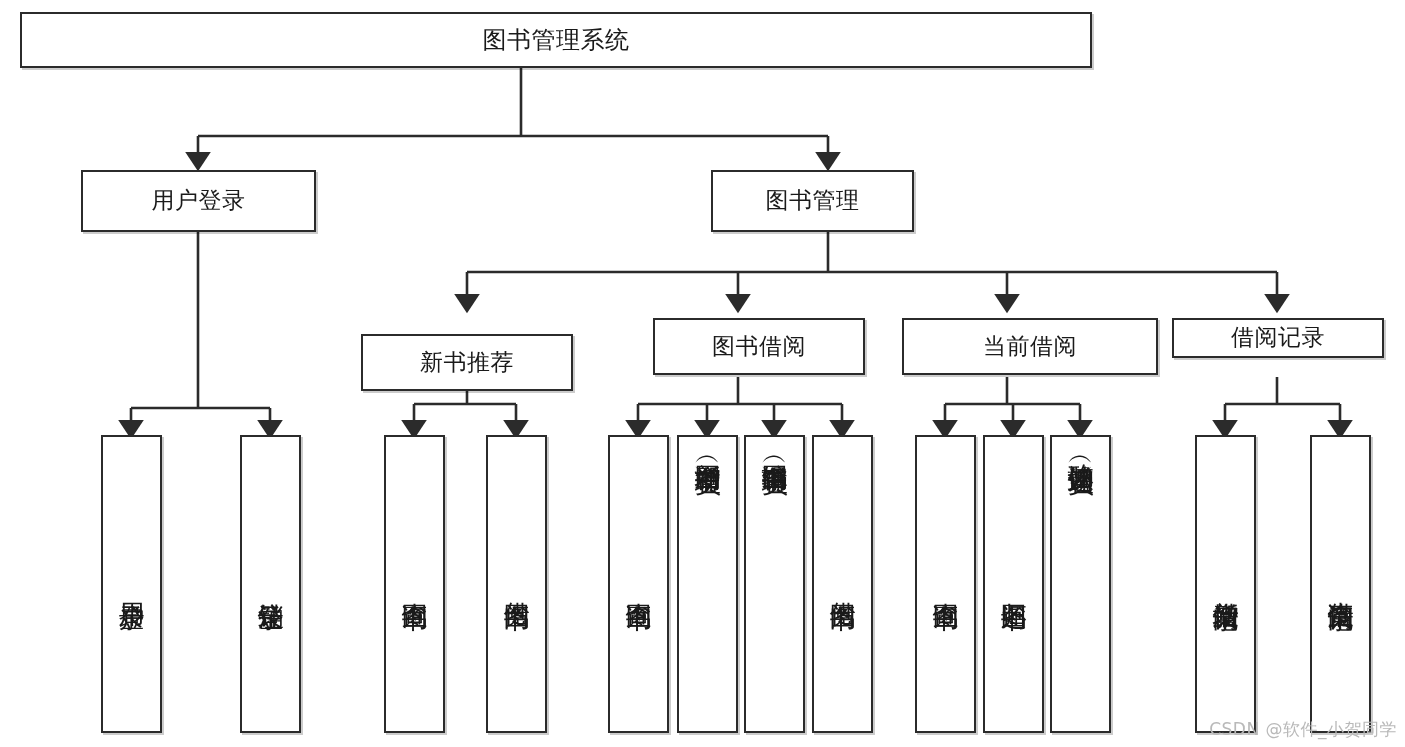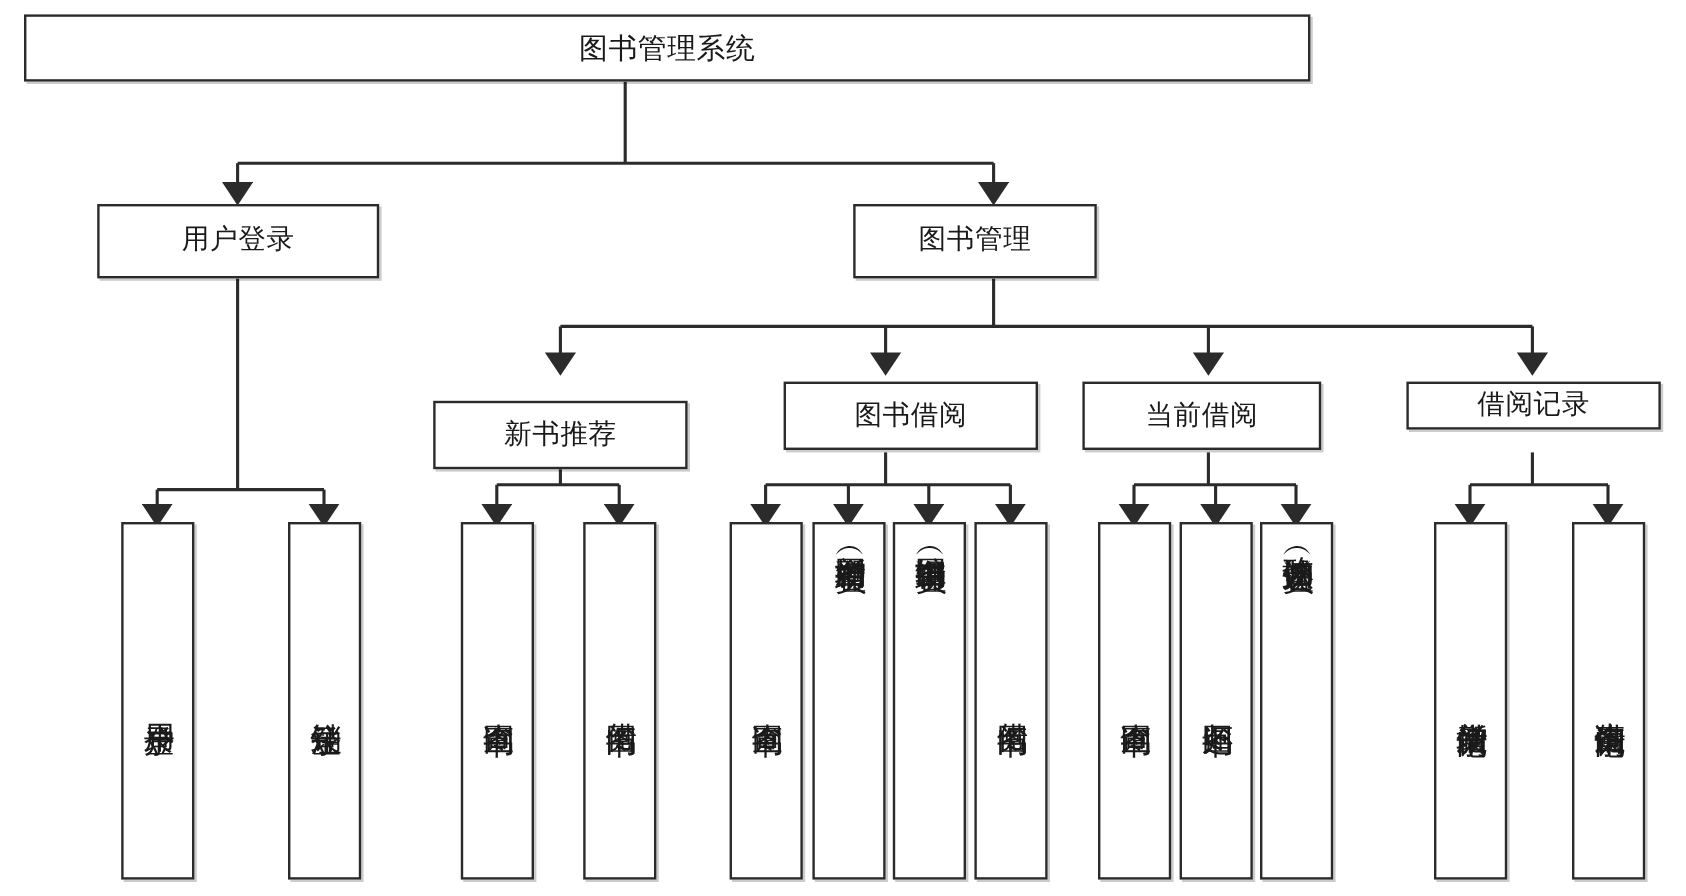--- a/index.html
+++ b/index.html
@@ -145,21 +145,21 @@
   <div class="node h" style="left:711px; top:170px; width:203px; height:62px;align-items:center;">
     <span class="label">图书管理</span>
   </div>
 
   <div class="node h" style="left:361px; top:318px; width:212px; height:57px;margin-top:16px;">
     <span class="label">新书推荐</span>
   </div>
   <div class="node h" style="left:633px; top:318px; width:212px; height:57px;margin-left:20px;">
     <span class="label">图书借阅</span>
   </div>
-  <div class="node h" style="left:902px; top:318px; width:199px; height:57px;">
+  <div class="node h" style="left:902px; top:318px; width:256px; height:57px;">
     <span class="label">当前借阅</span>
   </div>
   <div class="node h" style="left:1172px; top:318px; width:212px; height:40px;">
     <span class="label">借阅记录</span>
   </div>
 
   <div class="node v center" style="left:101px; top:435px; width:61px; height:298px;">
     <span class="label">用户登录</span>
   </div>
   <div class="node v center" style="left:240px; top:435px; width:61px; height:298px;">
@@ -196,14 +196,15 @@
     <span class="label">确认归还（管理员）</span>
   </div>
 
   <div class="node v center" style="left:1195px; top:435px; width:61px; height:298px;">
     <span class="label">新增借阅记录</span>
   </div>
   <div class="node v center" style="left:1310px; top:435px; width:61px; height:298px;">
     <span class="label">查询借阅记录</span>
   </div>
 
+  <div id="watermark">CSDN @软件_小贺同学</div>
 
 </div>
 
 </body></html>

